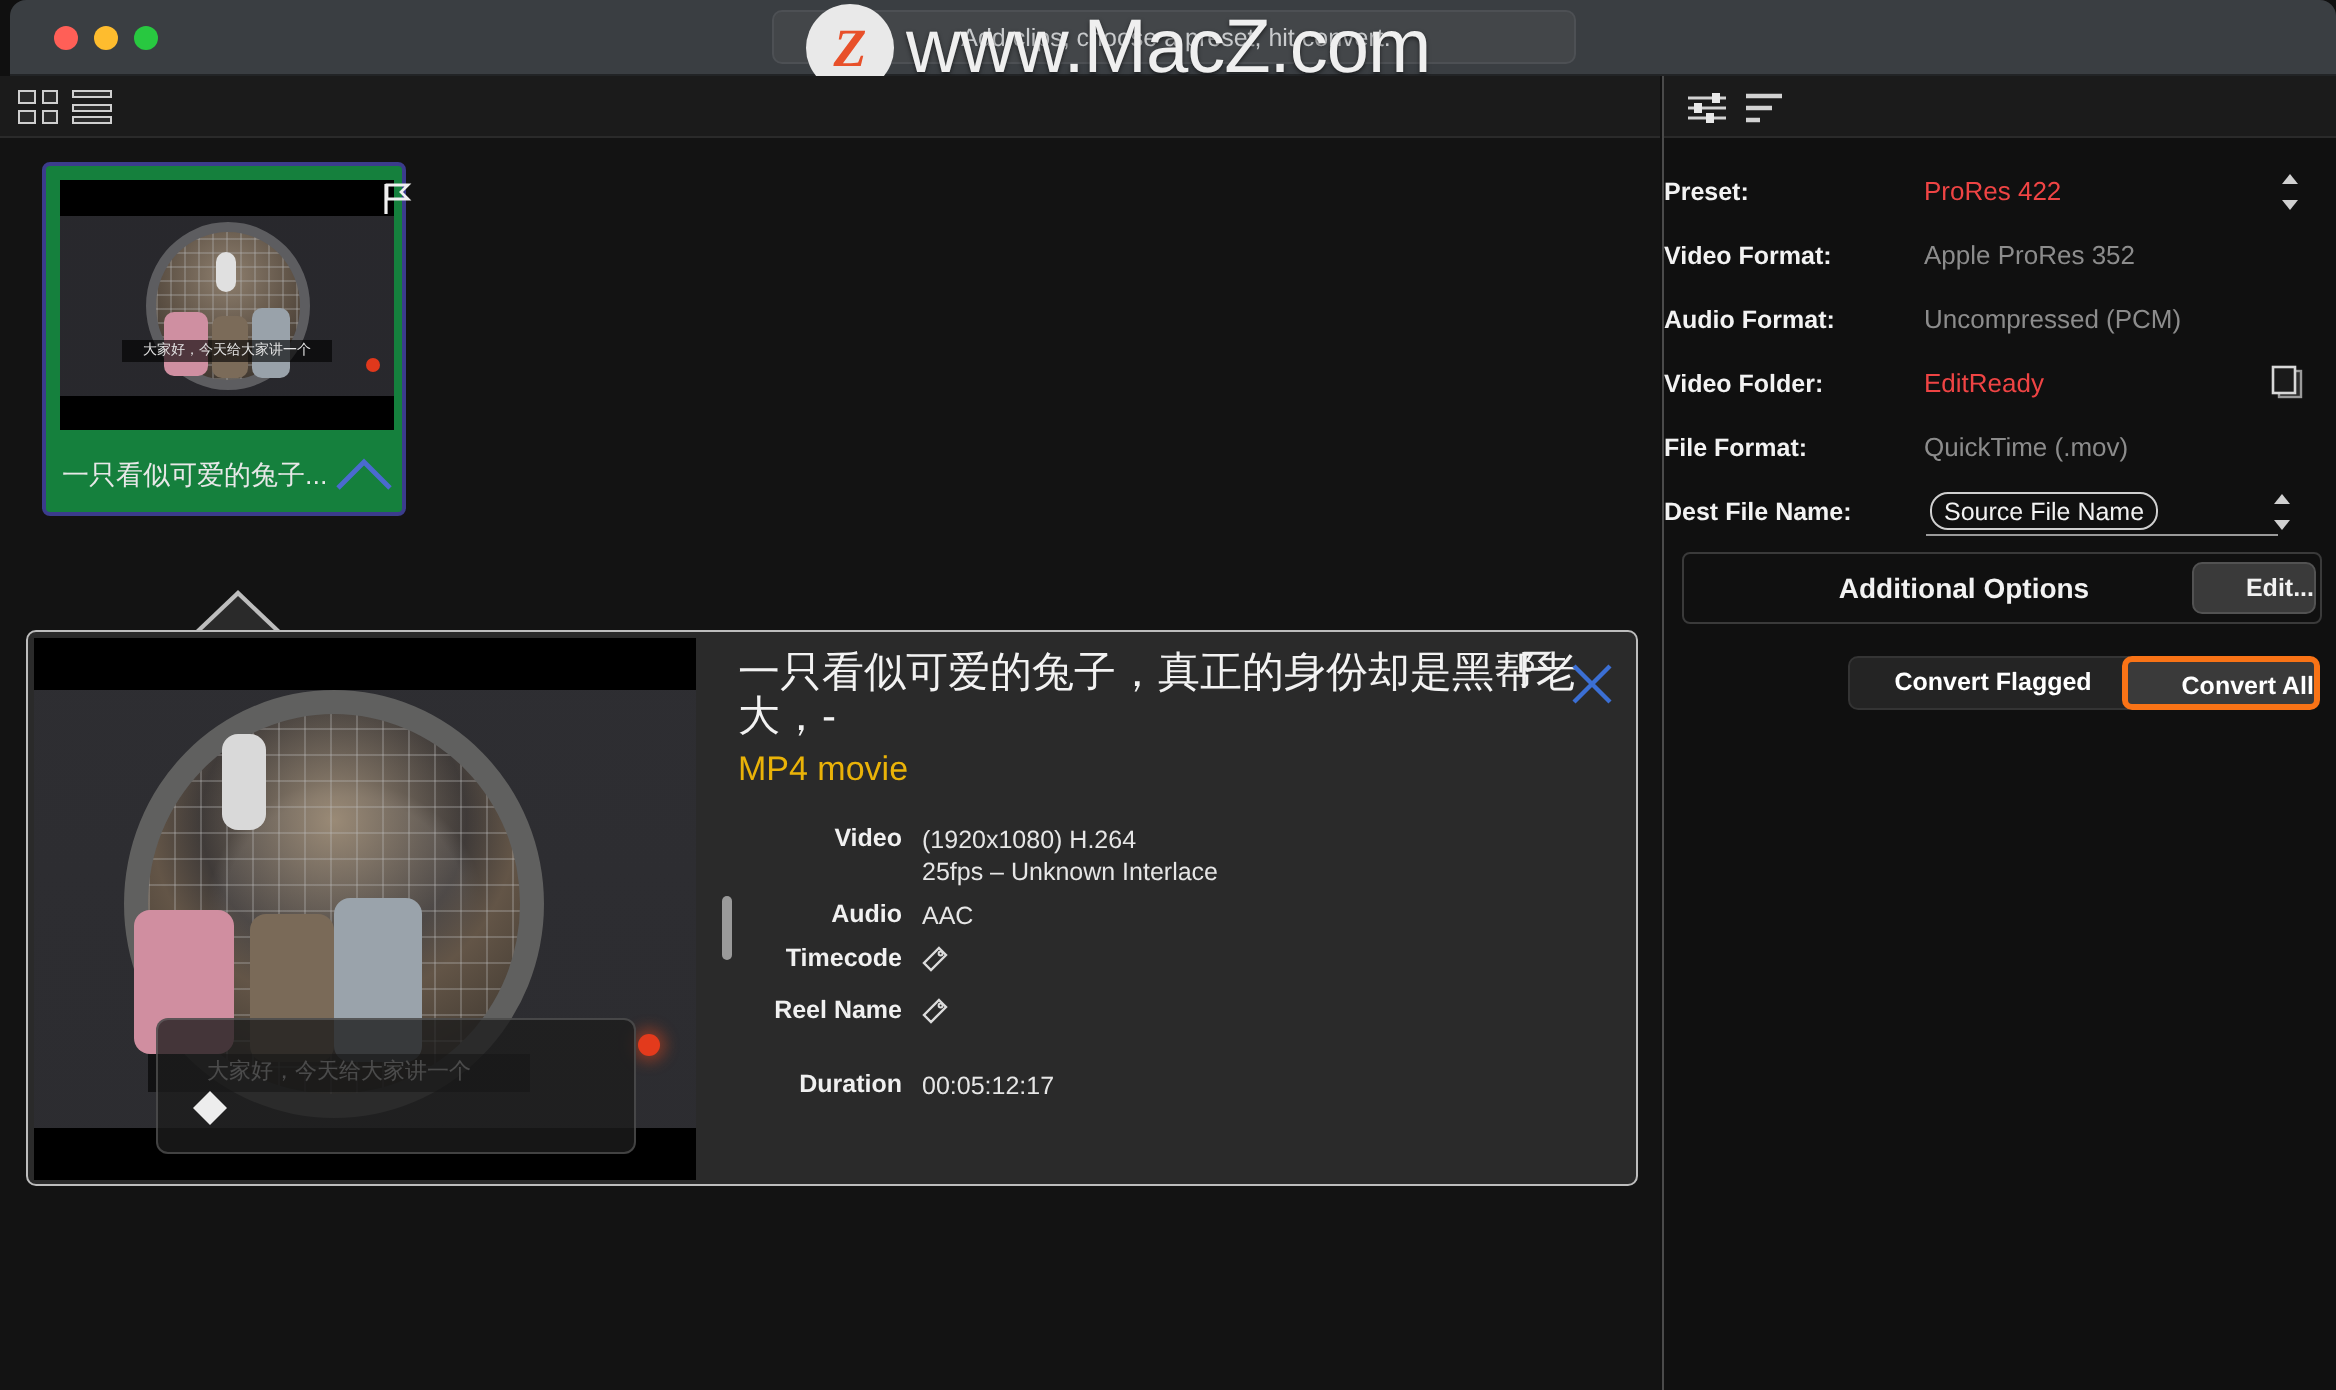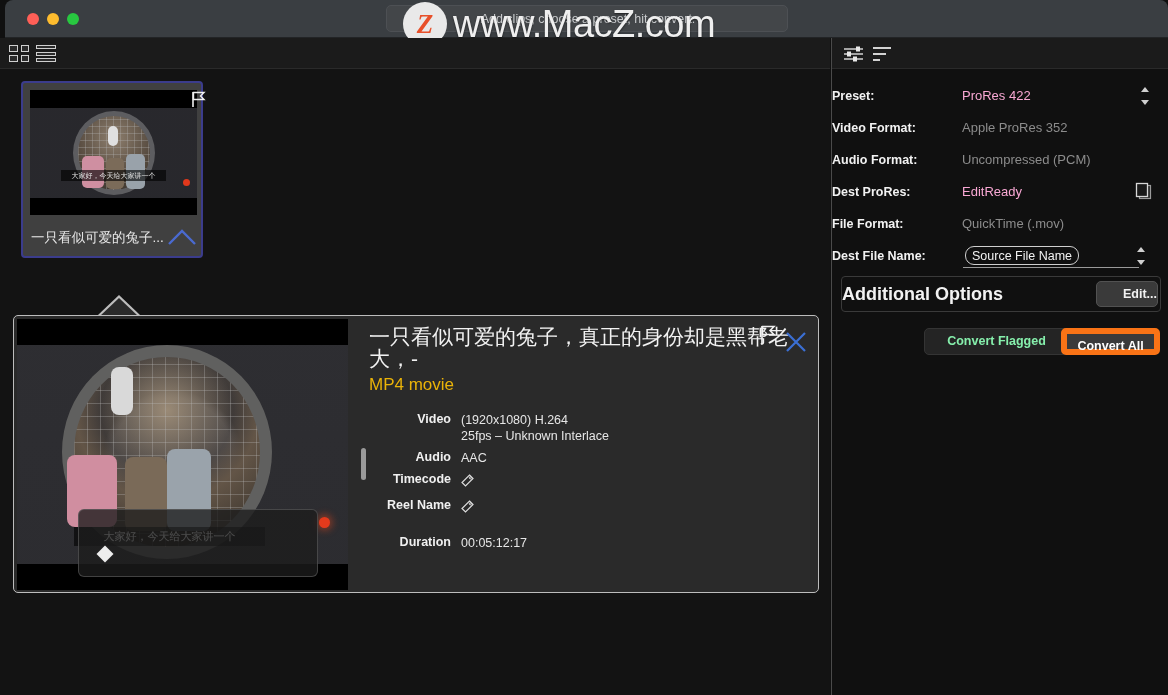--- a/index.html
+++ b/index.html
@@ -66,21 +66,21 @@
   .grid-ico { left: 9px; width: 20px; height: 17px;
     display: grid; grid-template-columns: 1fr 1fr; grid-template-rows: 1fr 1fr; gap: 3px; }
   .grid-ico i { border: 1px solid #cfcfcf; background: #2b2b2b; }
   .list-ico { left: 36px; width: 20px; height: 17px;
     display: flex; flex-direction: column; justify-content: space-between; }
   .list-ico i { height: 4px; border: 1px solid #cfcfcf; background: #2b2b2b; }
 
   
   .clipcard {
     position: absolute; left: 21px; top: 43px; width: 182px; height: 177px;
-    background: #404040; border: 2px solid #3b3c8c; border-radius: 4px;
+    background: #15803d; border: 2px solid #3b3c8c; border-radius: 4px;
   }
   .clip-thumb {
     position: absolute; left: 7px; top: 7px; width: 167px; height: 125px;
     background: #000; overflow: hidden;
   }
   .clip-img {
     position: absolute; left: 0; top: 18px; width: 167px; height: 90px;
     background:
       radial-gradient(ellipse 46px 42px at 50% 50%, rgba(0,0,0,0) 55%, rgba(40,40,45,.95) 62%),
       radial-gradient(ellipse 40px 37px at 50% 52%, #6d5c4c 0%, #4a4036 45%, #2c2924 75%),
@@ -202,21 +202,21 @@
     background: #1b1b1b; border-bottom: 1px solid #2a2a2a;
   }
   .rt-ico { position: absolute; top: 7px; }
   .form { position: absolute; left: 0; top: 42px; width: 337px; }
   .frow { position: relative; height: 32px; }
   .flabel {
     position: absolute; left: 0; width: 122px; 
     color: #f2f2f2; font-size: 12.5px; font-weight: bold; line-height: 32px;
   }
   .fval { position: absolute; left: 130px; font-size: 13px; line-height: 32px; }
-  .fval.bright { color: #f9a8d4; }
+  .fval.bright { color: #ef4444; }
   .fval.dim { color: #8c8c8c; }
   .stepper {
     position: absolute; width: 9px; height: 18px; top: 7px;
     display: flex; flex-direction: column; align-items: center; justify-content: space-between;
   }
   .st-up { width: 0; height: 0; border-left: 4px solid transparent;
            border-right: 4px solid transparent; border-bottom: 5px solid #d0d0d0; }
   .st-dn { width: 0; height: 0; border-left: 4px solid transparent;
            border-right: 4px solid transparent; border-top: 5px solid #d0d0d0; }
   .token {
@@ -227,40 +227,40 @@
   .fieldline {
     position: absolute; left: 131px; top: 27px; width: 176px; height: 1px;
     background: #9a9a9a;
   }
   .addopts {
     position: absolute; left: 9px; top: 238px; width: 320px; height: 36px;
     border: 1px solid #3a3a3a; border-radius: 4px;
   }
   .addopts-label {
     position: absolute; left: 0; top: 0; width: 280px; height: 34px;
-    line-height: 34px; 
-    color: #f2f2f2; font-size: 18px; font-weight: bold;
+    line-height: 34px; text-align: center;
+    color: #f2f2f2; font-size: 14px; font-weight: bold;
   }
   .btn-edit {
     position: absolute; left: 254px; top: 4px; width: 62px; height: 26px;
     background: #3a3a3a; border: 1px solid #525252; border-radius: 5px;
     color: #f2f2f2; font-size: 12.5px; font-weight: bold;
     line-height: 24px; text-align: right;
   }
   .btn-cf {
     position: absolute; left: 92px; top: 290px; width: 145px; height: 27px;
     background: #242424; border: 1px solid #343434; border-radius: 5px;
-    color: #86efac; font-size: 12.5px; font-weight: bold;
+    color: #ffffff; font-size: 12.5px; font-weight: bold;
     line-height: 25px; text-align: center;
   }
   .btn-ca {
     position: absolute; left: 229px; top: 290px; width: 99px; height: 27px;
-    background: #3a3a3a; border: 6px solid #f97316; border-radius: 5px;
+    background: #3a3a3a; border: 3px solid #f97316; border-radius: 5px;
     color: #ffffff; font-size: 12.5px; font-weight: bold;
-    line-height: 25px; text-align: center;
+    line-height: 25px; text-align: right;
   }
 </style>
 </head>
 <body>
 
 <div id="app">
 
   <div class="titlebar">
     <div class="traffic" style="left:22px;">
       <span class="tl-dot tl-red"></span>
@@ -422,21 +422,21 @@
       </div>
       <div class="frow">
         <div class="flabel">Video Format:</div>
         <div class="fval dim">Apple ProRes 352</div>
       </div>
       <div class="frow">
         <div class="flabel">Audio Format:</div>
         <div class="fval dim">Uncompressed (PCM)</div>
       </div>
       <div class="frow">
-        <div class="flabel">Dest ProRes:</div>
+        <div class="flabel">Video Folder:</div>
         <div class="fval bright">EditReady</div>
         <span style="position:absolute;left:302px;top:6px;">
           <svg width="20" height="20" viewBox="0 0 20 20">
             <rect x="5.5" y="3.5" width="11" height="13" stroke="#9a9a9a" stroke-width="1.2" fill="#2a2a2a"></rect>
             <rect x="2.5" y="1.5" width="11" height="13" stroke="#d8d8d8" stroke-width="1.3" fill="#1a1a1a"></rect>
           </svg>
         </span>
       </div>
       <div class="frow">
         <div class="flabel">File Format:</div>

